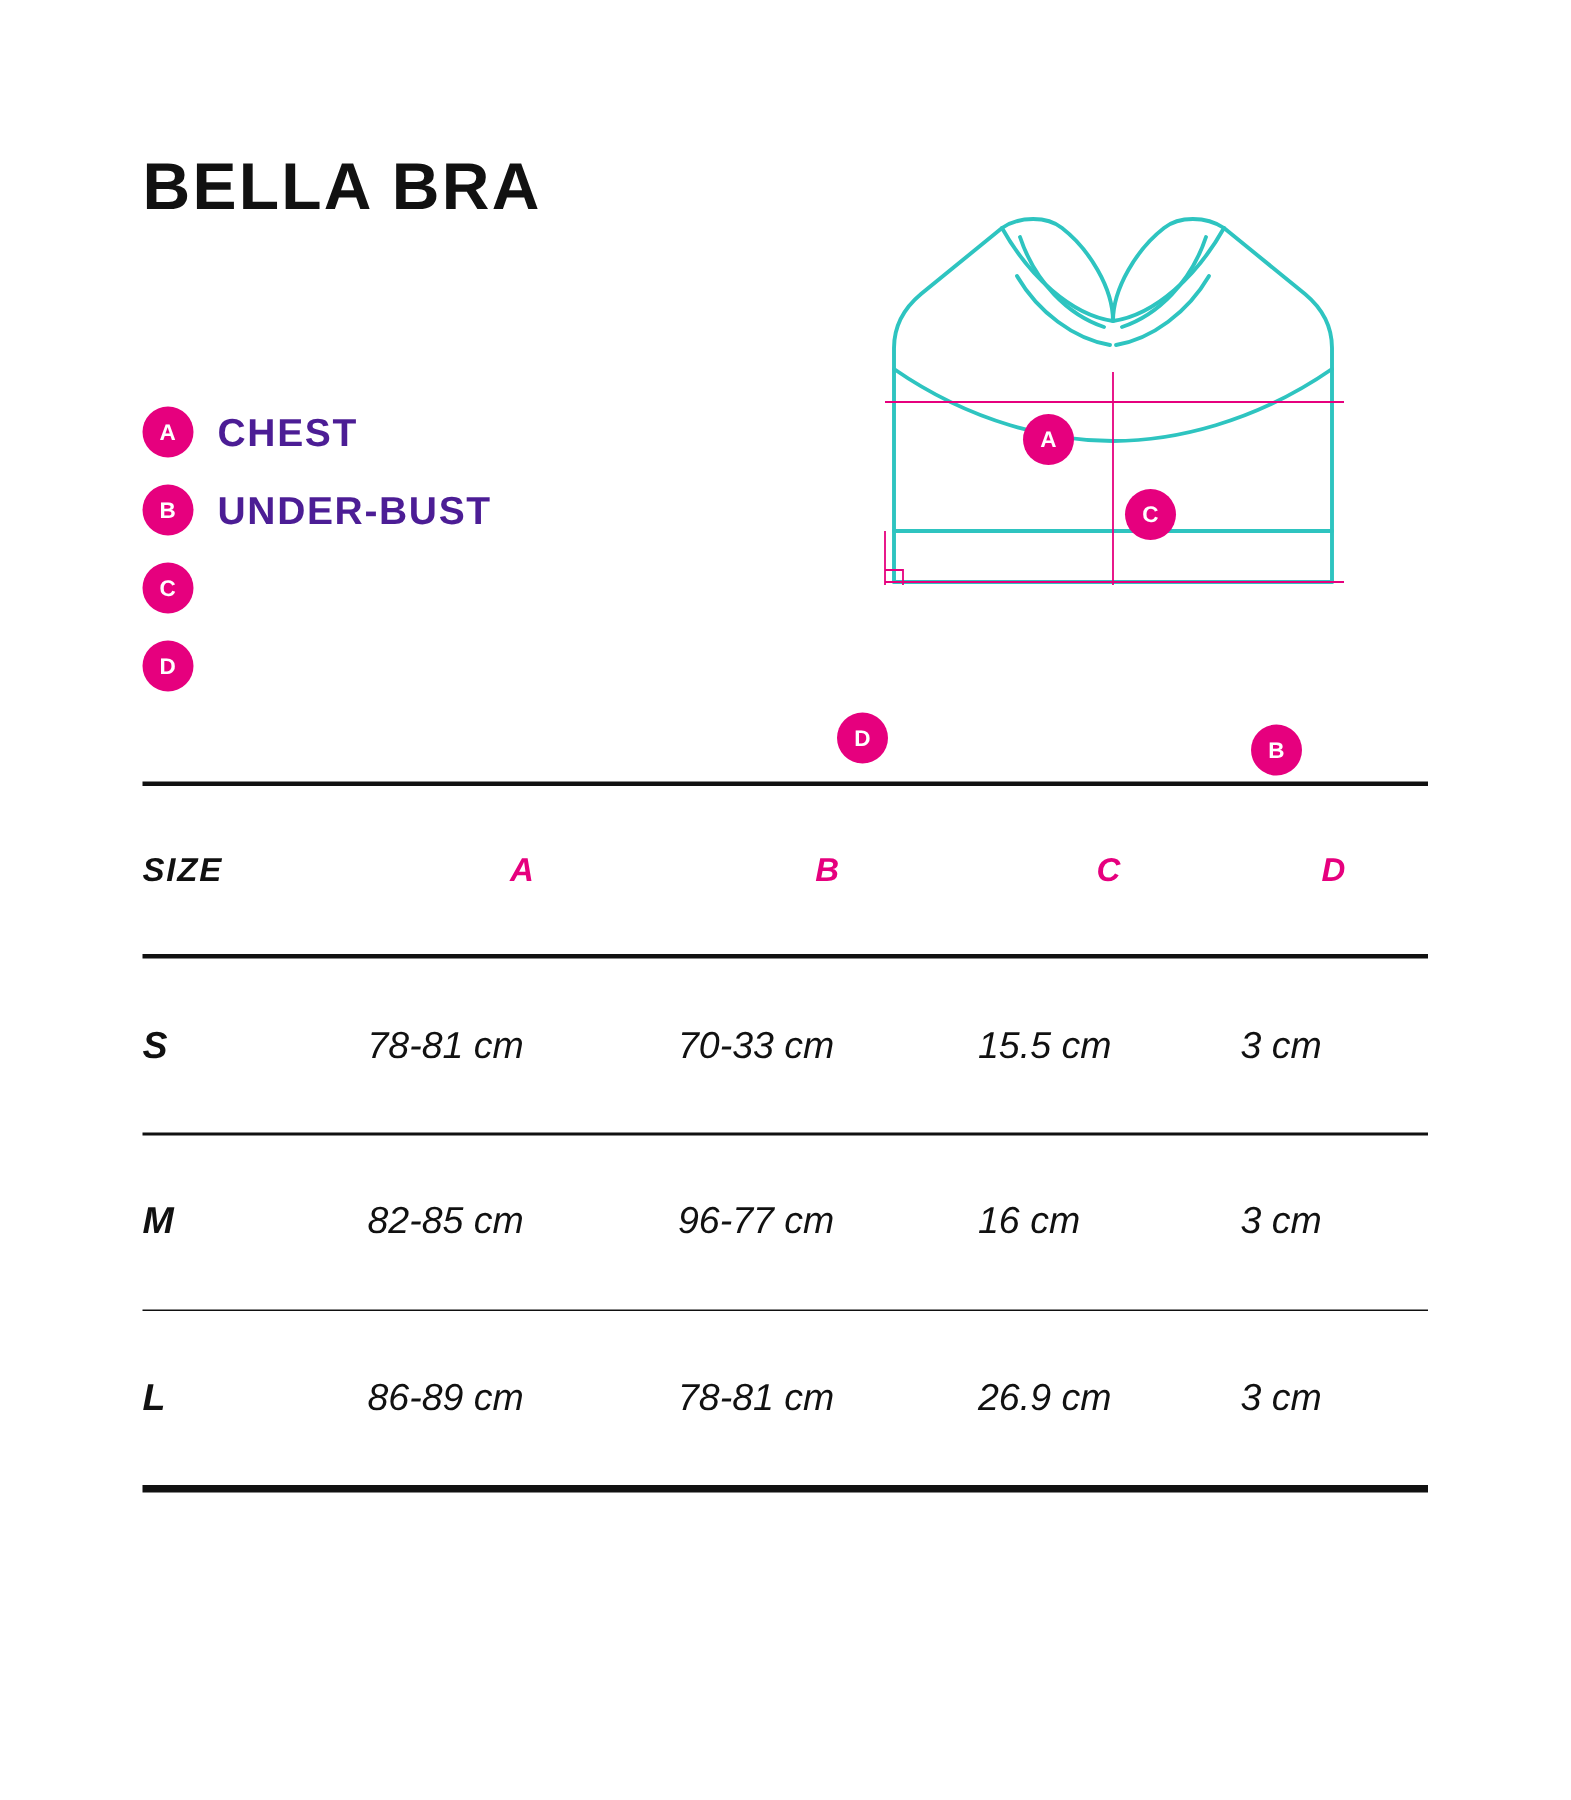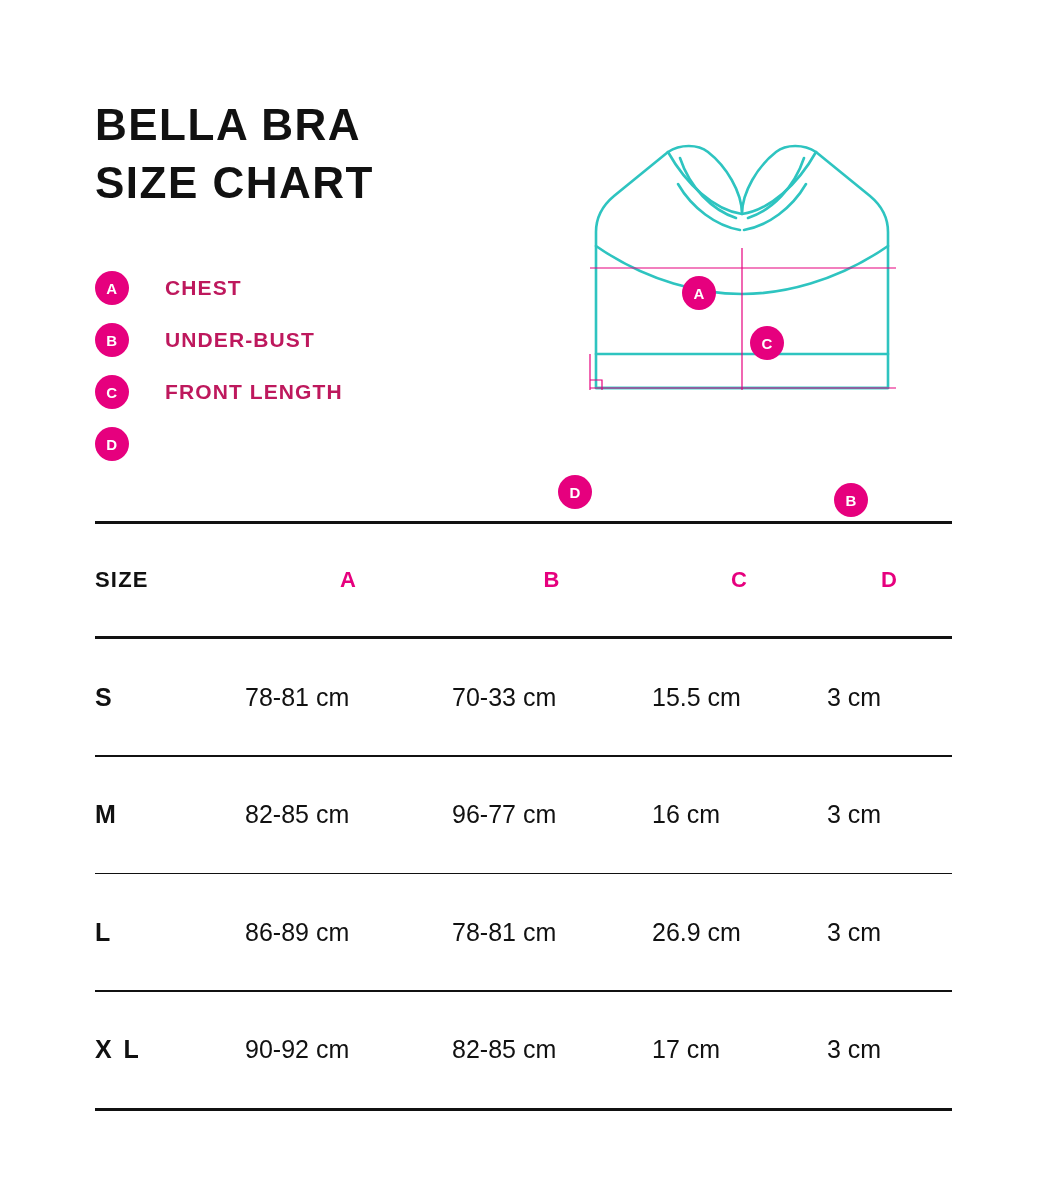--- a/index.html
+++ b/index.html
@@ -56,25 +56,25 @@
     color: #ffffff;
     font-size: 15px;
     font-weight: bold;
     display: flex;
     align-items: center;
     justify-content: center;
     flex: none;
     letter-spacing: 0.5px;
   }
   .legend-label {
-    margin-left: 36px;
-    font-size: 21px;
+    margin-left: 16px;
+    font-size: 26px;
     font-weight: bold;
     letter-spacing: 1.1px;
-    color: #be185d;
+    color: #4c1d95;
     text-transform: uppercase;
   }
 
   
   .illustration {
     position: absolute;
     left: 530px;
     top: 118px;
     width: 420px;
     height: 330px;
@@ -109,20 +109,21 @@
   }
   table.size-table {
     width: 100%;
     border-collapse: collapse;
     table-layout: fixed;
   }
   table.size-table th,
   table.size-table td {
     padding: 0;
     margin: 15px;
+    font-style: italic;
   }
   .rule-thick {
     height: 3px;
     background: #111111;
     width: 100%;
   }
   .rule-thin {
     height: 1.6px;
     background: #111111;
     width: 100%;
@@ -165,35 +166,33 @@
   .col-c { width: 175px; }
   .col-d { width: 125px; }
 </style>
 </head>
 <body>
 
 <div class="page">
 
   <div class="title-block">
     <div class="title-line">BELLA BRA</div>
-    <div class="title-line">SIZE CHART</div>
   </div>
 
   <div class="legend">
     <div class="legend-row">
       <span class="badge">A</span>
       <span class="legend-label">CHEST</span>
     </div>
     <div class="legend-row">
       <span class="badge">B</span>
       <span class="legend-label">UNDER-BUST</span>
     </div>
     <div class="legend-row">
       <span class="badge">C</span>
-      <span class="legend-label">FRONT LENGTH</span>
     </div>
     <div class="legend-row">
       <span class="badge">D</span>
     </div>
   </div>
 
   <div class="illustration">
     <svg width="420" height="420" viewBox="0 0 420 420" xmlns="http://www.w3.org/2000/svg">
       <g fill="none" stroke="#2ec4c0" stroke-width="2.6" stroke-linejoin="round" stroke-linecap="round">
 
@@ -316,34 +315,16 @@
           <td class="cell-size">L</td>
           <td class="cell-val">86-89 cm</td>
           <td class="cell-val">78-81 cm</td>
           <td class="cell-val">26.9 cm</td>
           <td class="cell-val">3 cm</td>
         </tr>
       </tbody>
     </table>
     <div class="rule-thin"></div>
 
-    <table class="size-table">
-      <colgroup>
-        <col class="col-size">
-        <col class="col-a">
-        <col class="col-b">
-        <col class="col-c">
-        <col class="col-d">
-      </colgroup>
-      <tbody>
-        <tr class="body-row">
-          <td class="cell-size">X L</td>
-          <td class="cell-val">90-92 cm</td>
-          <td class="cell-val">82-85 cm</td>
-          <td class="cell-val">17 cm</td>
-          <td class="cell-val">3 cm</td>
-        </tr>
-      </tbody>
-    </table>
     <div class="rule-thick"></div>
   </div>
 
 </div>
 
 </body></html>

